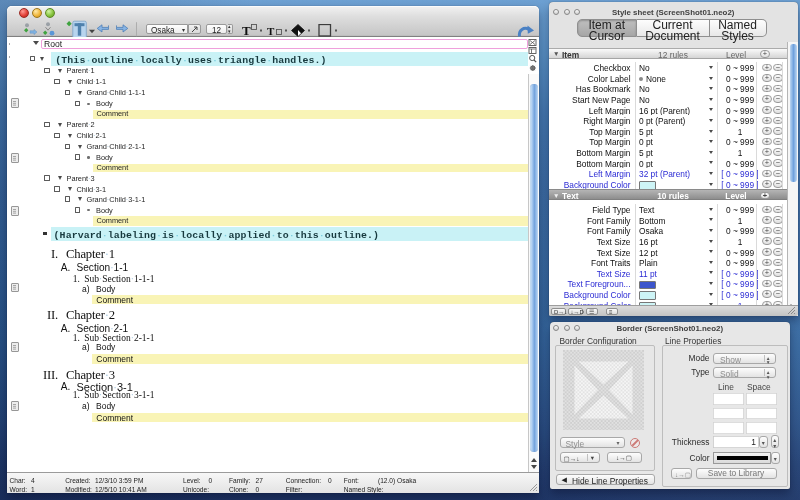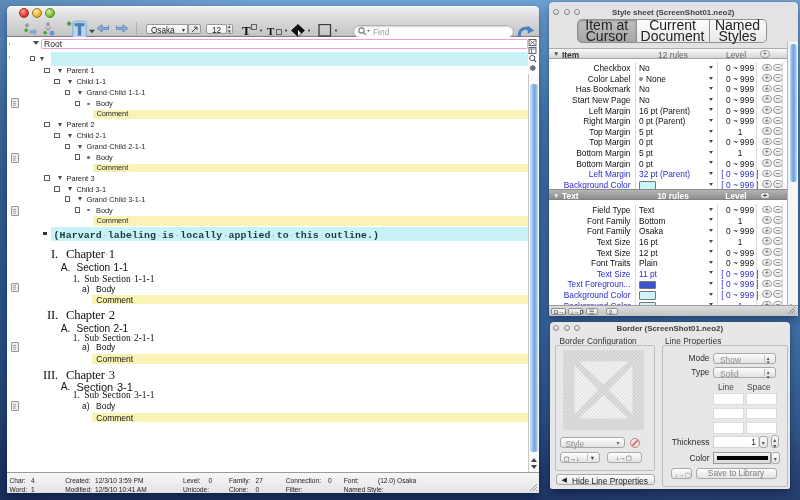--- a/index.html
+++ b/index.html
@@ -28,21 +28,21 @@
 .sp{font-style:normal;color:#a5c8e0}
 .sans8{font-size:7.4px;letter-spacing:-0.05px}
 .pgic{position:absolute;left:3.5px;width:6.6px;height:7.5px;background:#ededed;border:.8px solid #979797;border-radius:1px}
 .pgic:after{content:"";position:absolute;left:1px;top:1.3px;width:3.2px;height:.8px;background:#a5a5a5;box-shadow:0 1.8px 0 #a5a5a5,0 3.6px 0 #a5a5a5}
 #vsb{position:absolute;right:0;top:36.5px;width:10.5px;bottom:0;background:#fafafa;border-left:1px solid #c7c7c7;box-sizing:border-box}
 #vthumb{position:absolute;left:1.2px;width:7.4px;top:10px;height:368px;border-radius:4px;background:linear-gradient(90deg,#d8e8f8,#a2c6ee 30%,#74a3dd 55%,#a2c6ee 85%,#d8e8f8);box-shadow:inset 0 0 1px #5e8cc4}
 .sarr{position:absolute;right:2px;width:0;height:0;border-left:3px solid transparent;border-right:3px solid transparent}
 #stylep{position:absolute;left:549px;top:2.4px;width:248.5px;height:313.8px;border-radius:4px 4px 2px 2px;background:#e3e3e3;box-shadow:0 5px 10px rgba(0,0,25,.34),0 0 1px rgba(0,0,0,.6)}
 .ptl{position:absolute;width:6.4px;height:6.4px;border-radius:50%;background:linear-gradient(#fdfdfd,#cfcfcf);border:.8px solid #878787;box-sizing:border-box}
 .ptitle{position:absolute;left:0;right:0;text-align:center;font-size:7.9px;font-weight:bold;color:#414141}
-#segs{position:absolute;left:28px;top:16.8px;height:24px;display:flex;font-size:14px;color:#222}
+#segs{position:absolute;left:28px;top:16.8px;height:18px;display:flex;font-size:12px;color:#222}
 #segs div{border:1px solid #8f8f8f;border-left:none;background:linear-gradient(#fdfdfd,#e8e8e8);line-height:10.8px;box-sizing:border-box;text-align:center}
 #segs div:first-child{border-left:1px solid #8f8f8f;border-radius:5px 0 0 5px;background:linear-gradient(#c0c0c0,#a6a6a6);box-shadow:inset 0 1px 2px rgba(0,0,0,.25)}
 #segs div:last-child{border-radius:0 5px 5px 0}
 #showbtn{position:absolute;left:10px;right:15.5px;top:31px;height:11.4px;border-radius:6px;border:1px solid #9a9a9a;background:linear-gradient(#fefefe,#e6e6e6);box-sizing:border-box;text-align:center;font-size:8.4px;color:#1a1a1a;line-height:10.5px}
 .hdr{position:absolute;left:0;right:11px;height:11px;font-size:8.4px;box-sizing:border-box}
 .hdr1{background:linear-gradient(#fafafa,#d5d5d5);border-top:1px solid #ababab;border-bottom:1px solid #a5a5a5;color:#333}
 .hdr2{background:linear-gradient(#b5b5b5,#8d8d8d);border-top:1px solid #8a8a8a;border-bottom:1px solid #808080;color:#fff;font-weight:bold}
 #listbg{position:absolute;left:0;right:11px;top:56.6px;bottom:11.3px;background:#fff}
 .srow{position:absolute;left:0;right:11px;height:10.6px;font-size:8.35px;color:#111;border-bottom:.8px solid #e2e2e2;background:#fff}
 .srow .lab{position:absolute;right:156px;text-align:right;top:.8px;white-space:pre}
@@ -128,40 +128,33 @@
 <svg class="tw" style="left:284px;top:18px" width="26" height="13" viewBox="0 0 26 13">
 <path d="M7 0.5 L13.5 6.5 L7 12.5 L0.5 6.5 Z" fill="#fff" stroke="#222" stroke-width="0.9"></path>
 <path d="M7 0.5 L0.5 6.5 L7 12.5 Z" fill="#111"></path>
 <path d="M7 0.5 L13.5 6.5 L10.2 9.5 L7 6 Z" fill="#111"></path>
 <rect x="17" y="5.5" width="2" height="2" fill="#555"></rect>
 </svg>
 <svg class="tw" style="left:311px;top:18.5px" width="26" height="13" viewBox="0 0 26 13">
 <rect x="1" y="0.5" width="11.5" height="11.5" fill="none" stroke="#3c3c3c" stroke-width="1.3"></rect>
 <rect x="17" y="5.5" width="2" height="2" fill="#555"></rect>
 </svg>
-<div class="tw" style="left:346px;top:19.2px;width:161px;height:12.6px;border:1px solid #aeaeae;border-radius:7px;background:#fff;box-shadow:inset 0 1px 2px rgba(0,0,0,.18)">
-<svg width="12" height="9" style="position:absolute;left:4px;top:1.5px">
-          <circle cx="3.5" cy="3.5" r="2.6" fill="none" stroke="#777" stroke-width="1.1"></circle>
-          <path d="M5.5 5.5 L7.8 7.8" stroke="#777" stroke-width="1.2"></path>
-          <path d="M9 3 h3 l-1.5 2 Z" fill="#777"></path>
-        </svg>
-<span style="position:absolute;left:19px;top:1.2px;font-size:8.4px;color:#9a9a9a">Find</span>
-      </div>
 <svg class="tw" style="left:510px;top:18.5px" width="18" height="14" viewBox="0 0 18 14">
 <path d="M2.5 12.5 C1.5 6 7 2.5 12 5.5" fill="none" stroke="#4a81c4" stroke-width="3"></path>
 <path d="M10.5 1.5 L17 6.5 L10.8 9.8 Z" fill="#4a81c4"></path>
 </svg>
 </div>
 <div id="content">
 <div style="position:absolute;left:34.0px;top:1.3px;right:10.5px;height:10.2px;border:1px solid #efa0dc;border-radius:2px;box-sizing:border-box"></div>
 <div class="tri" style="left:25.6px;top:3.7px;border-left-width:3px;border-right-width:3px;border-top-width:4.8px"></div>
 <div class="row" style="left:37.0px;top:1.8px;font-size:8.6px">Root</div>
 <div class="band cyb" style="left:44.2px;top:14.9px;height:13.6px"></div>
 <div class="cb" style="left:22.5px;top:18.6px"></div>
 <div class="tri" style="left:33.2px;top:19.5px"></div>
+<div class="row mono" style="left:48.3px;top:18.0px">(This<i>·</i>outline<i>·</i>locally<i>·</i>uses<i>·</i>triangle<i>·</i>handles.)</div>
 <div class="cb" style="left:37.2px;top:30.5px"></div>
 <div class="tri" style="left:50.8px;top:31.4px"></div>
 <div class="row sans8" style="left:59.5px;top:28.9px">Parent<i class="sp">·</i>1</div>
 <div class="cb" style="left:47.4px;top:41.6px"></div>
 <div class="tri" style="left:60.8px;top:42.5px"></div>
 <div class="row sans8" style="left:69.5px;top:40.0px">Child<i class="sp">·</i>1-1</div>
 <div class="cb" style="left:57.6px;top:52.5px"></div>
 <div class="tri" style="left:70.7px;top:53.4px"></div>
 <div class="row sans8" style="left:79.5px;top:50.9px">Grand<i class="sp">·</i>Child<i class="sp">·</i>1-1-1</div>
 <div class="cb" style="left:67.9px;top:63.2px"></div>

